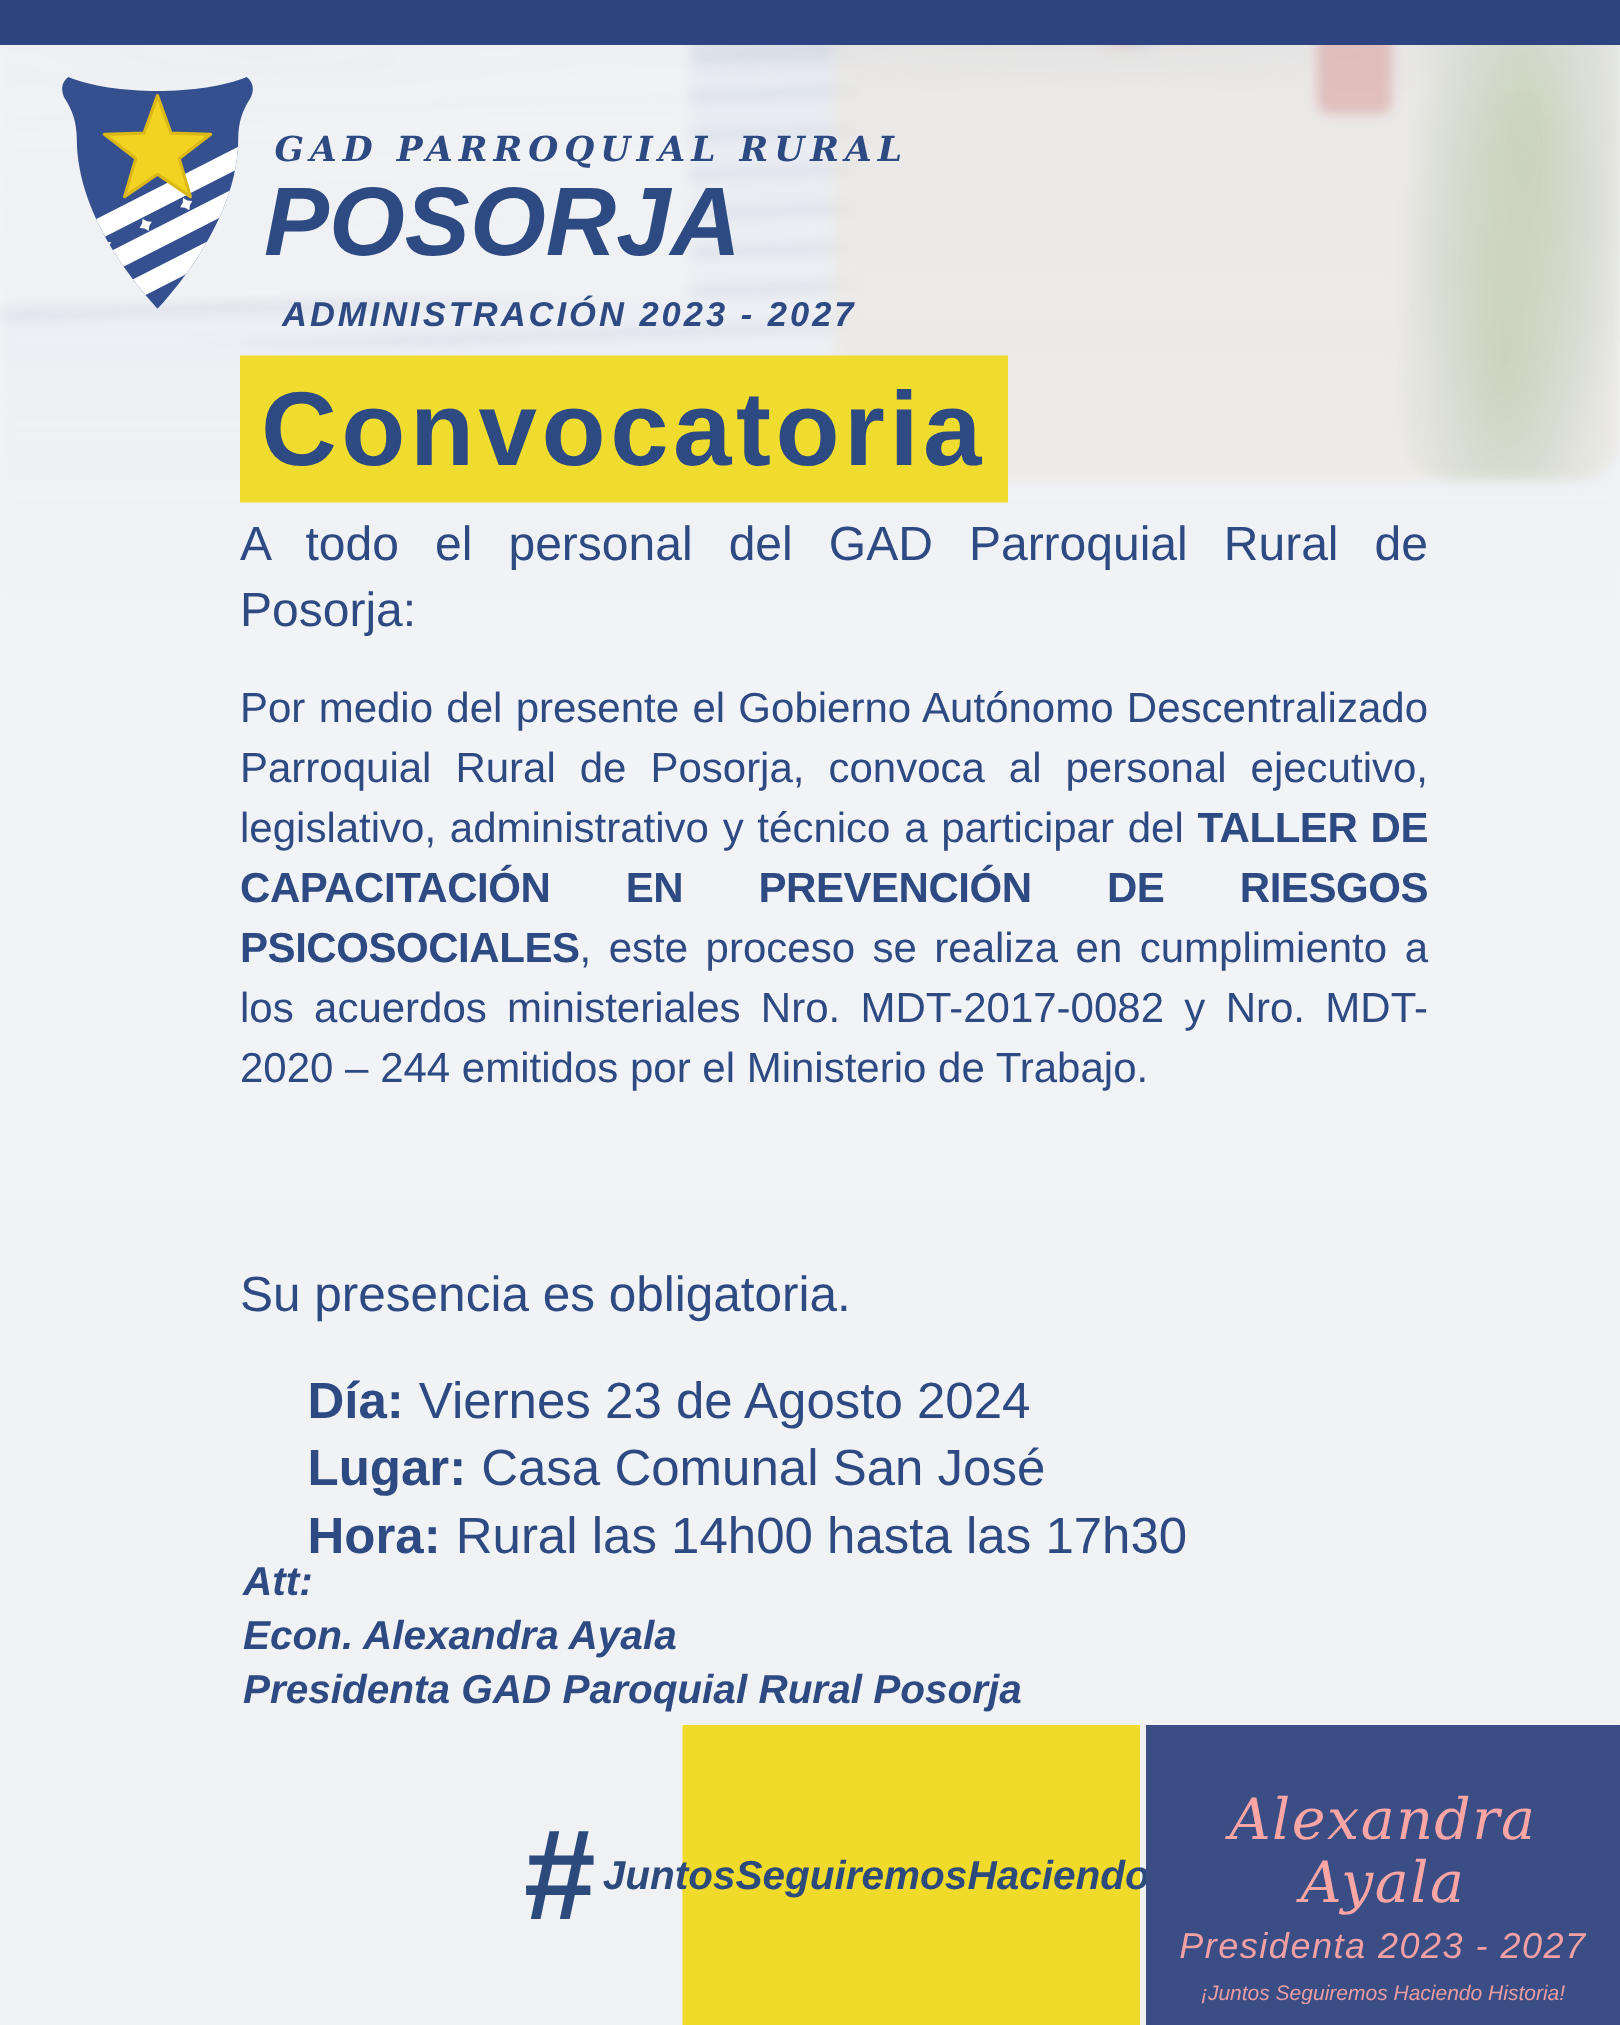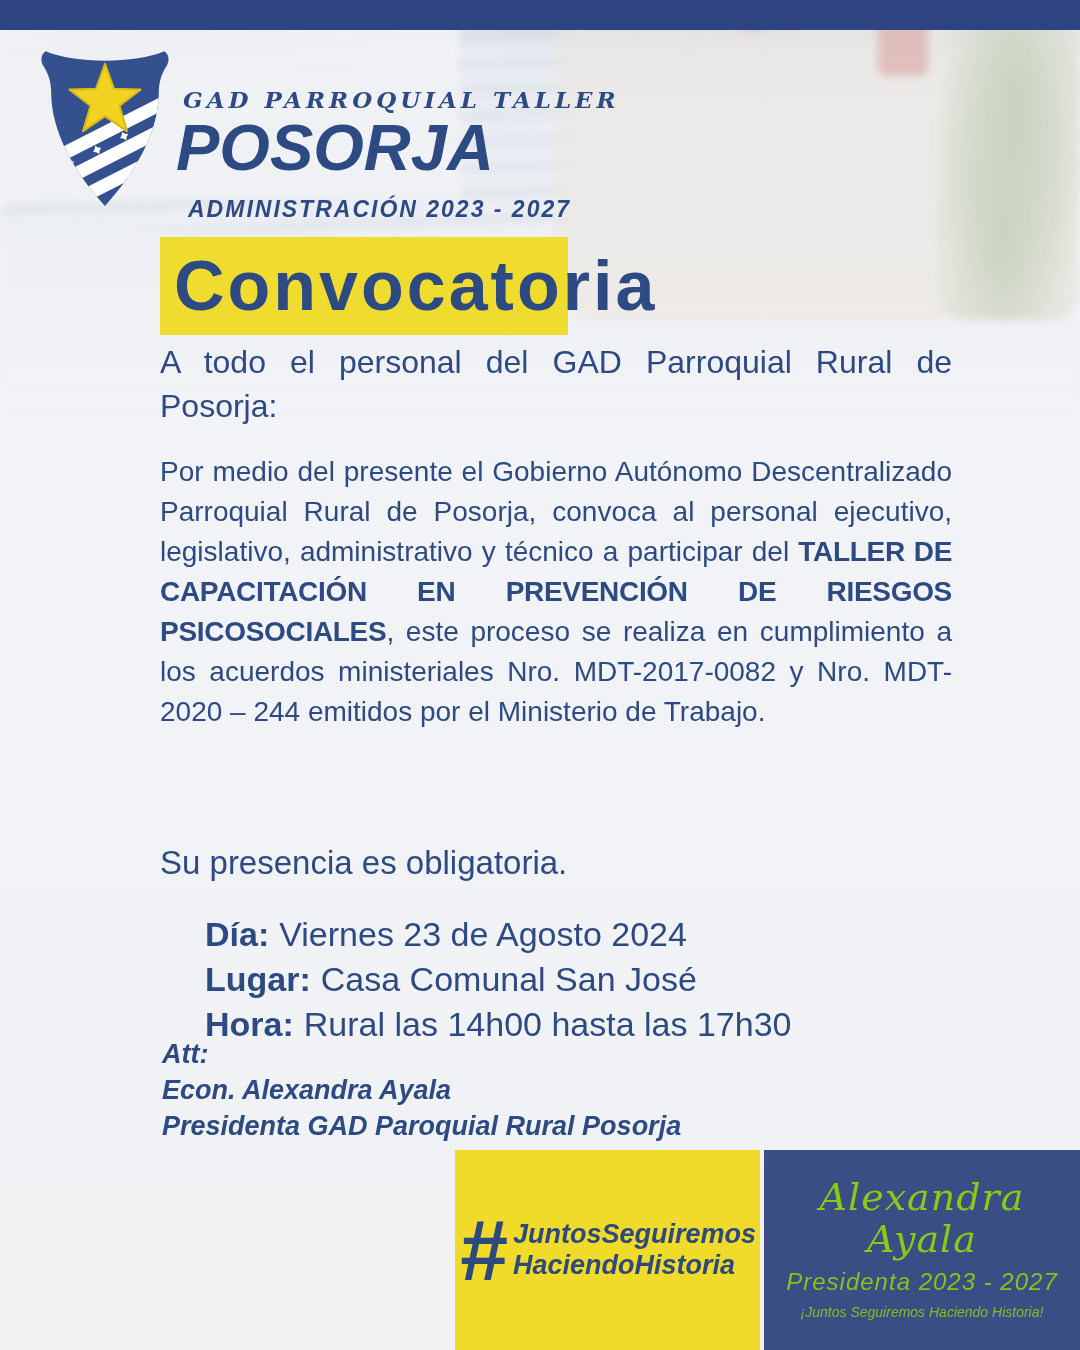--- a/index.html
+++ b/index.html
@@ -25,36 +25,36 @@
   .truck{left:878px;top:1068;width:50px;height:76px;background:rgba(198,110,102,.75);border-radius:8px;}
   .sandfoot{left:0;top:1150;width:460px;height:200px;background:rgba(238,240,242,.9);border-radius:0;}
   
   .topbar{position:absolute;left:0;top:0;width:1080px;height:30px;background:#2e4480;}
   
   .shield{position:absolute;left:36px;top:44px;width:138px;height:172px;}
   .org-line{position:absolute;left:183px;top:86px;font-family:"DejaVu Serif",serif;font-weight:bold;font-style:italic;font-size:23px;letter-spacing:4px;color:#2d4a82;}
   .org-name{position:absolute;left:176px;top:106px;font-family:Liberation Sans, sans-serif;font-weight:bold;font-style:italic;font-size:65px;line-height:84px;color:#2d4a82;}
   .admin-line{position:absolute;left:188px;top:196px;font-weight:bold;font-style:italic;font-size:23px;letter-spacing:2px;color:#2d4a82;}
   
-  .title-box{position:absolute;left:160px;top:237px;width:408px;height:98px;background:#f0dc2e;display:flex;align-items:center;}
+  .title-box{position:absolute;left:160px;top:237px;width:512px;height:98px;background:#f0dc2e;display:flex;align-items:center;}
   .title-box span{font-size:70px;font-weight:bold;letter-spacing:3px;color:#2d4a82;padding-left:14px;}
   
   .bodytext{position:absolute;left:160px;width:792px;margin:0;color:#2d4a82;}
   .salutation{top:340px;font-size:32px;line-height:44px;text-align:justify;}
   .paragraph{top:452px;font-size:28px;line-height:40px;text-align:justify;}
   .paragraph b{letter-spacing:-.3px;}
   .mandatory{top:844px;font-size:33px;}
   .details{position:absolute;left:205px;top:880px;font-size:34px;line-height:45px;color:#2d4a82;margin-top:32px;}
   .details b{margin-right:10px;}
   .signature{position:absolute;left:162px;top:1036px;font-size:27px;line-height:36px;font-weight:bold;font-style:italic;color:#2d4a82;}
   
   .panel-yellow{position:absolute;left:455px;top:1150px;width:305px;height:200px;background:#f0da2a;display:flex;align-items:center;justify-content:center;}
   .hash{font-size:86px;font-weight:bold;font-style:italic;color:#2d4a7c;line-height:70px;margin-right:6px;}
-  .hash-lines{display:flex;flex-direction:column;font-size:27px;line-height:31px;font-weight:bold;font-style:italic;color:#2d4a7c;}
-  .panel-blue{position:absolute;left:764px;top:1150px;width:316px;height:200px;background:#3a4d85;color:#84cc16;text-align:center;box-sizing:border-box;padding-top:26px;}
+  .hash-lines{display:flex;flex-direction:row;font-size:27px;line-height:31px;font-weight:bold;font-style:italic;color:#2d4a7c;}
+  .panel-blue{position:absolute;left:764px;top:1150px;width:316px;height:200px;background:#3a4d85;color:#fca5a5;text-align:center;box-sizing:border-box;padding-top:42px;}
   .script-name{font-family:"DejaVu Serif",serif;font-style:italic;font-size:38px;line-height:42px;letter-spacing:1px;}
   .pres-title{font-size:24px;font-style:italic;margin-top:8px;opacity:.95;letter-spacing:1px;}
   .pres-slogan{font-size:14px;font-style:italic;margin-top:8px;opacity:.9;}
 </style>
 </head>
 <body>
 
 <div class="canvas">
 
   <div class="photo">
@@ -91,21 +91,21 @@
         <g fill="#ffffff">
           <path d="M25,70 l1.3,2 2,1.3 -2,1.3 -1.3,2 -1.3,-2 -2,-1.3 2,-1.3 Z"></path>
           <path d="M47,70 l1.3,2 2,1.3 -2,1.3 -1.3,2 -1.3,-2 -2,-1.3 2,-1.3 Z"></path>
           <path d="M69,70 l1.3,2 2,1.3 -2,1.3 -1.3,2 -1.3,-2 -2,-1.3 2,-1.3 Z"></path>
         </g>
       </g>
     </g>
     <polygon points="50,13 56.5,31.1 75.7,31.7 60.5,43.4 65.9,61.8 50,51 34.1,61.8 39.5,43.4 24.3,31.7 43.5,31.1" fill="#f2d321" stroke="#dcb816" stroke-width="1.5" stroke-linejoin="round"></polygon>
   </svg>
 
-  <div class="org-line">GAD PARROQUIAL TALLER</div>
+  <div class="org-line">GAD PARROQUIAL RURAL</div>
   <div class="org-name">POSORJA</div>
   <div class="admin-line">ADMINISTRACIÓN 2023 - 2027</div>
 
   <div class="title-box">
     <span>Convocatoria</span>
   </div>
 
   <p class="bodytext salutation">A todo el personal del GAD Parroquial Rural de Posorja:</p>
 
   <p class="bodytext paragraph"><span>Por medio del presente el Gobierno Autónomo Descentralizado Parroquial Rural de Posorja, convoca al personal ejecutivo, legislativo, administrativo y técnico a participar del </span><b>TALLER DE CAPACITACIÓN EN PREVENCIÓN DE RIESGOS PSICOSOCIALES</b><span>, este proceso se realiza en cumplimiento a los acuerdos ministeriales Nro. MDT-2017-0082 y Nro. MDT- 2020 – 244 emitidos por el Ministerio de Trabajo.</span></p>

